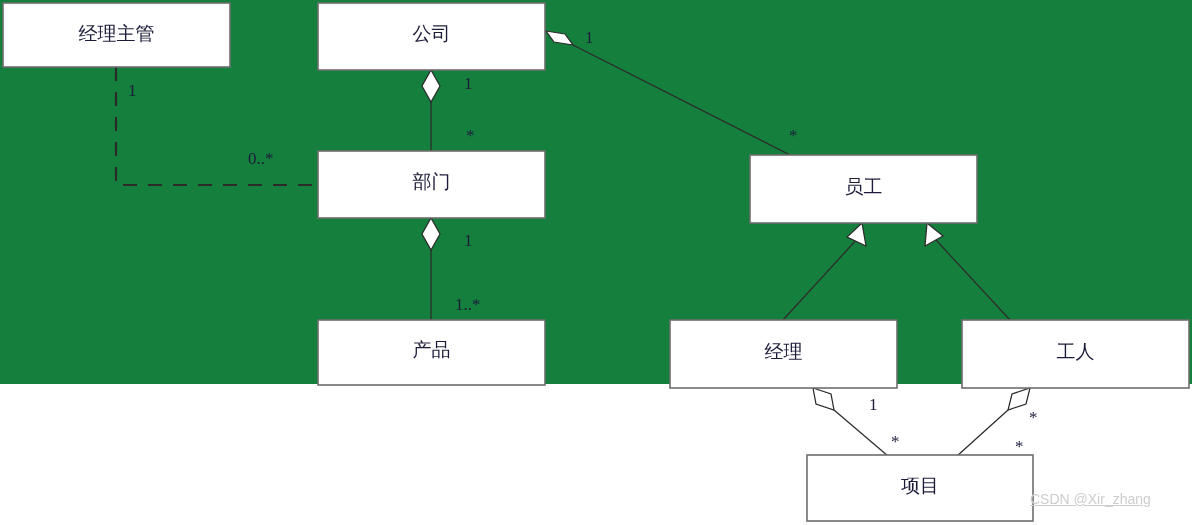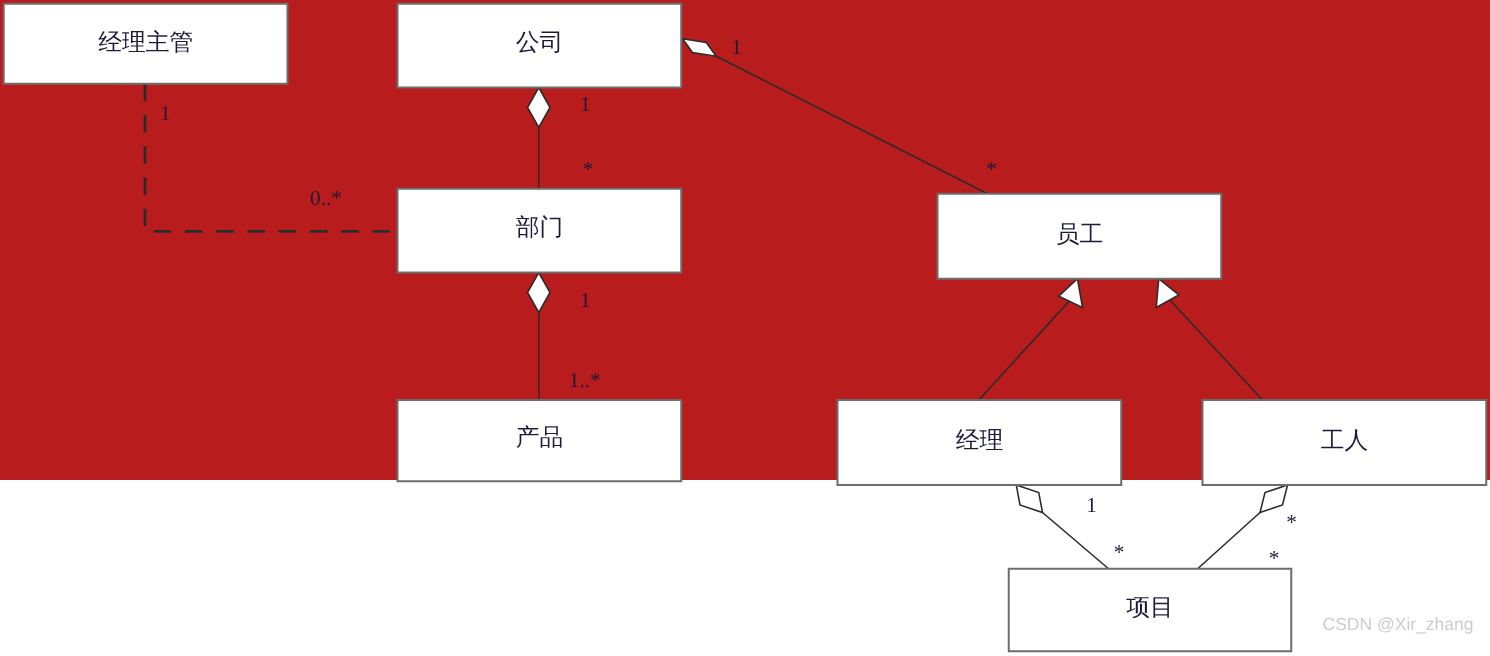--- a/index.html
+++ b/index.html
@@ -10,21 +10,21 @@
   body {
     width: 1192px;
     height: 525px;
     font-family: "Liberation Serif", "DejaVu Serif", serif;
     overflow: hidden;
   }
   #diagram-root {
     position: relative;
     width: 1192px;
     height: 384px;
-    background: #b91c1c;
+    background: #15803d;
   }
   svg#uml-canvas {
     position: absolute;
     top: 0;
     left: 0;
     width: 1192px;
     height: 525px;
   }
   .cls-box {
     fill: #ffffff;
@@ -179,15 +179,15 @@
     <text class="mult" x="869" y="406">1</text>
 
     <text class="mult" x="891" y="443">*</text>
 
     <text class="mult" x="1029" y="419">*</text>
 
     <text class="mult" x="1015" y="448">*</text>
 
   </svg>
 
-  <div class="watermark" style="left:1058px; top:491px;">CSDN @Xir_zhang</div>
+  <div class="watermark" style="left:1030px; top:491px;text-decoration:underline;">CSDN @Xir_zhang</div>
 
 </div>
 
 </body></html>

